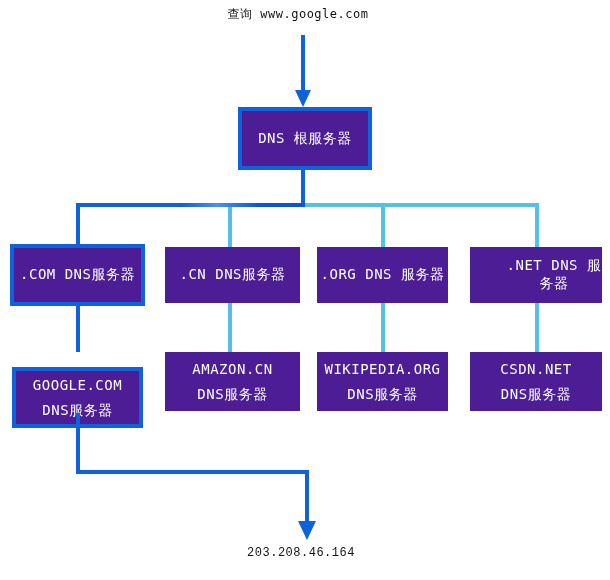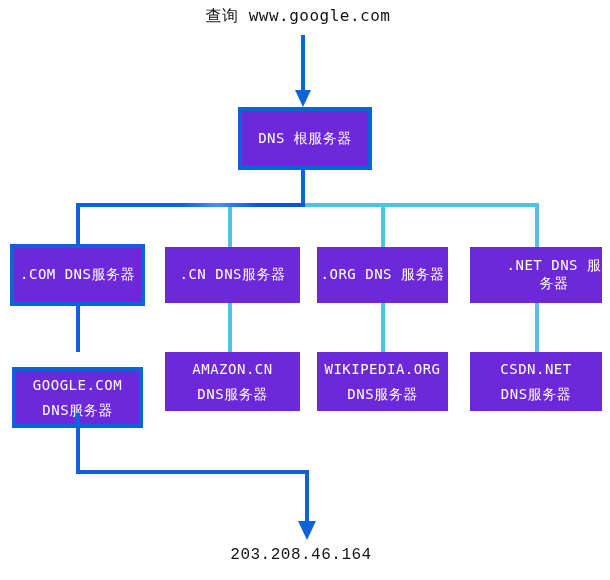--- a/index.html
+++ b/index.html
@@ -5,30 +5,30 @@
   html,body{margin:0;padding:0;background:#ffffff;}
   #canvas{
     position:relative;width:610px;height:580px;background:#ffffff;
     font-family:"DejaVu Sans Mono","Liberation Mono",monospace;
     overflow:hidden;
   }
   .line{position:absolute;background:#0f62da;}
   .line.sky{background:#55c0e4;}
   .line.fade{background:linear-gradient(to right,#0f62da 0%,#0f62da 46%,#4f8eef 62%,#0a55d6 80%,#0a55d6 100%);}
   .node{
-    position:absolute;background:#6d28d9;color:#ffffff;
+    position:absolute;background:#4c1d95;color:#ffffff;
     display:flex;align-items:center;justify-content:center;text-align:center;
     font-size:14px;letter-spacing:.5px;box-sizing:border-box;
   }
   .node.bordered{border:4px solid #0f62da;}
   .node.two-line{flex-direction:column;line-height:25px;}
   .arrowhead-down{position:absolute;width:0;height:0;}
   .arrowhead-down.top{border-left:8px solid transparent;border-right:8px solid transparent;border-top:17px solid #0f62da;}
   .arrowhead-down.bottom{border-left:9px solid transparent;border-right:9px solid transparent;border-top:19px solid #0f62da;}
-  .caption{position:absolute;color:#141414;font-size:16px;text-align:center;letter-spacing:.5px;}
+  .caption{position:absolute;color:#141414;font-size:12px;text-align:center;letter-spacing:.5px;}
 </style>
 </head>
 <body>
 
 <div id="canvas">
 
   <div class="caption" style="left:0px;top:6px;width:596px;">查询 www.google.com</div>
 
   <div class="line" style="left:301px;top:35px;width:4px;height:57px;"></div>
   <div class="arrowhead-down top" style="left:295px;top:90px;"></div>

